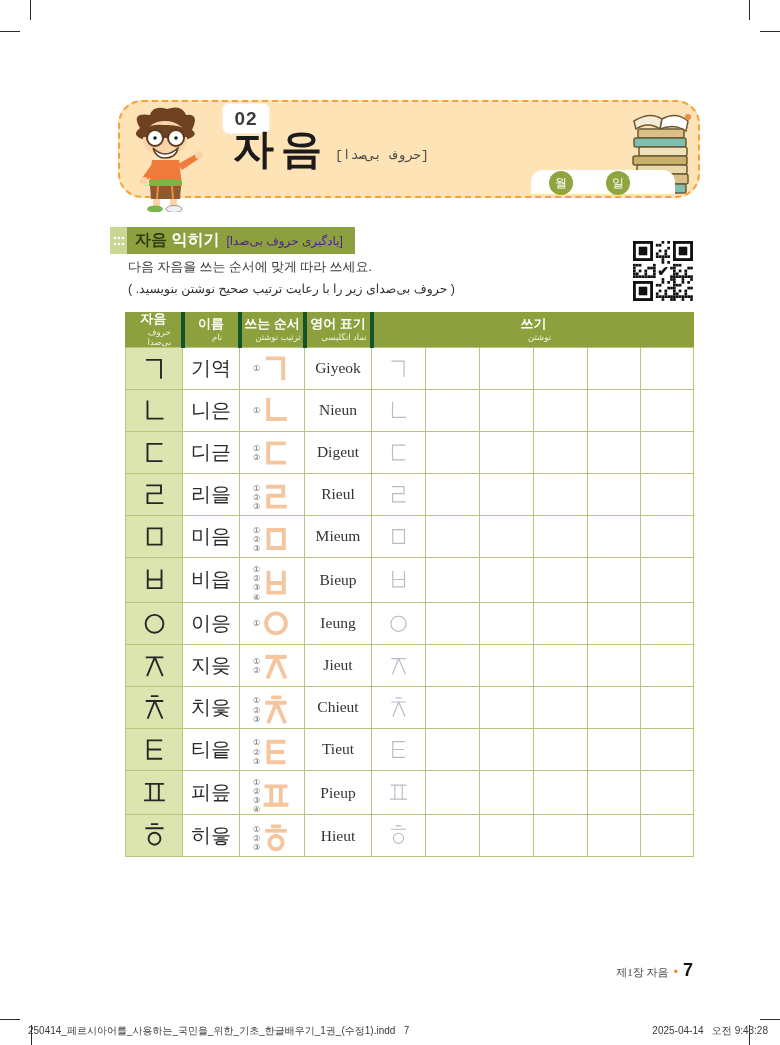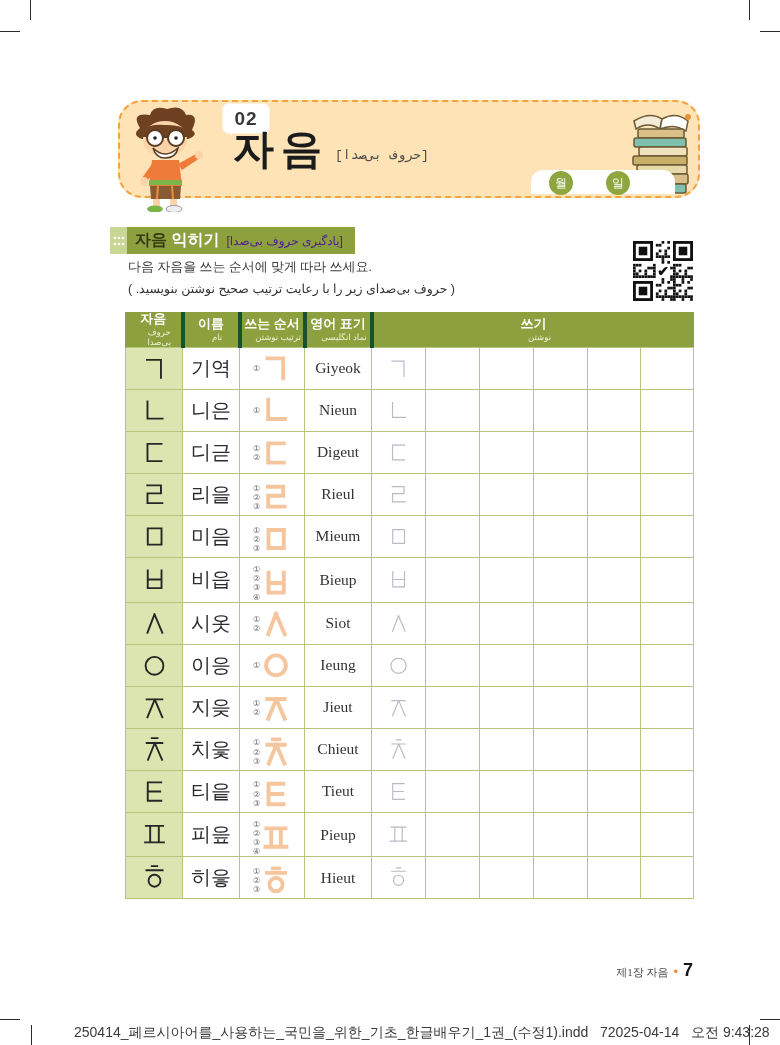--- a/index.html
+++ b/index.html
@@ -40,21 +40,21 @@
   .nums{display:inline-flex;flex-direction:column;font-size:8px;line-height:1.15;color:#6b6b6b;}
   svg.jamo{display:block;}
   td.cons svg.jamo{width:27px;height:27px;margin:0 auto;}
   td.stroke svg.jamo{width:30px;height:30px;}
   td.trace svg.jamo{width:23px;height:23px;margin:0 auto;}
   
   .footer{left:125px;top:960px;width:568px;text-align:right;}
   .footer .chap{font-size:11px;color:#4a4a4a;font-family:"Liberation Serif","DejaVu Serif",serif;margin-left:20px;}
   .footer .dot{color:#f08a2a;font-size:13px;margin:0 5px;}
   .footer .pg{font-size:18px;font-weight:bold;color:#151515;}
-  .imprint{left:0;top:1024px;width:780px;display:flex;justify-content:space-between;box-sizing:border-box;padding:0 12px 0 74px;font-size:14px;color:#3a3a3a;white-space:pre;}
+  .imprint{left:0;top:1024px;width:780px;display:flex;justify-content:space-between;box-sizing:border-box;padding:0 12px 0 28px;font-size:10px;color:#3a3a3a;white-space:pre;}
 </style>
 </head>
 <body>
 
 <div class="crop v" style="left:30px;top:0;"></div>
 <div class="crop h" style="left:0;top:31px;"></div>
 <div class="crop v" style="left:749px;top:0;"></div>
 <div class="crop h" style="left:760px;top:31px;"></div>
 <div class="crop h" style="left:0;top:1019px;"></div>
 <div class="crop v" style="left:31px;top:1025px;"></div>
@@ -450,48 +450,20 @@
         </td>
         <td class="blank"></td>
         <td class="blank"></td>
         <td class="blank"></td>
         <td class="blank"></td>
         <td class="blank"></td>
       </tr>
       <tr>
         <td class="cons">
           <svg class="jamo" viewBox="0 0 100 100">
-            <path d="M50,16 L24,84 M50,16 L79,84" fill="none" stroke="#262626" stroke-width="7" stroke-linecap="square" stroke-linejoin="miter"></path>
-          </svg>
-        </td>
-        <td class="name">시옷</td>
-        <td class="stroke"><span class="wrap">
-            <span class="nums">
-              <span>①</span>
-              <span>②</span>
-            </span>
-            <svg class="jamo" viewBox="0 0 100 100">
-              <path d="M50,16 L24,84 M50,16 L79,84" fill="none" stroke="#F5C69E" stroke-width="13" stroke-linecap="square" stroke-linejoin="miter"></path>
-            </svg>
-          </span></td>
-        <td class="eng">Siot</td>
-        <td class="trace">
-          <svg class="jamo" viewBox="0 0 100 100">
-            <path d="M50,16 L24,84 M50,16 L79,84" fill="none" stroke="#B4BCC8" stroke-width="5" stroke-linecap="square" stroke-linejoin="miter"></path>
-          </svg>
-        </td>
-        <td class="blank"></td>
-        <td class="blank"></td>
-        <td class="blank"></td>
-        <td class="blank"></td>
-        <td class="blank"></td>
-      </tr>
-      <tr>
-        <td class="cons">
-          <svg class="jamo" viewBox="0 0 100 100">
             <path d="M50,18 A33,33 0 1,0 50,84 A33,33 0 1,0 50,18" fill="none" stroke="#262626" stroke-width="7" stroke-linecap="square" stroke-linejoin="miter"></path>
           </svg>
         </td>
         <td class="name">이응</td>
         <td class="stroke"><span class="wrap">
             <span class="nums">
               <span>①</span>
             </span>
             <svg class="jamo" viewBox="0 0 100 100">
               <path d="M50,18 A33,33 0 1,0 50,84 A33,33 0 1,0 50,18" fill="none" stroke="#F5C69E" stroke-width="13" stroke-linecap="square" stroke-linejoin="miter"></path>

